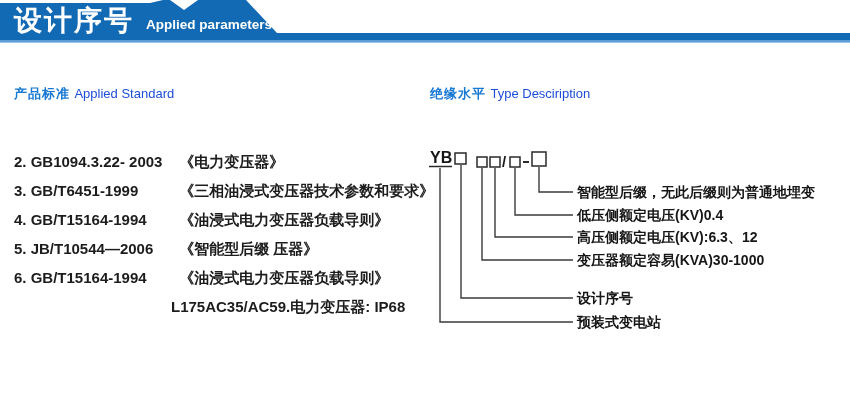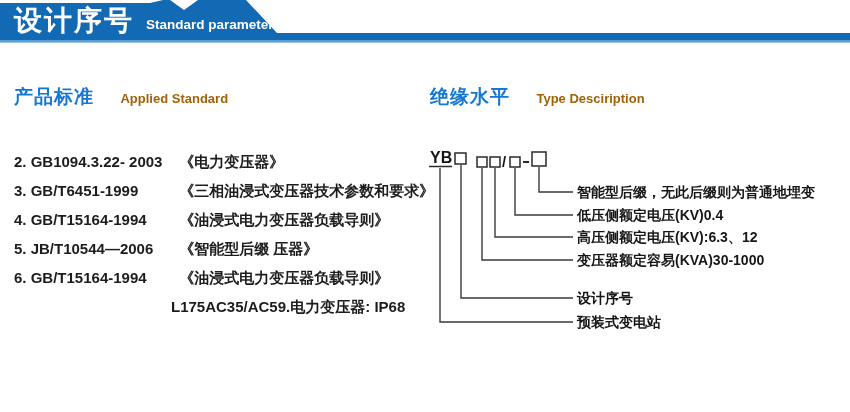--- a/index.html
+++ b/index.html
@@ -17,22 +17,22 @@
     position:absolute;left:14px;top:4px;
     color:#ffffff;font-size:28px;font-weight:700;letter-spacing:2px;line-height:34px;
   }
   .banner-title-en{
     position:absolute;left:146px;top:16px;
     color:#ffffff;font-size:13.5px;font-weight:600;line-height:18px;
   }
 
   
   .sec-head{position:absolute;white-space:nowrap;}
-  .sec-head .cn{color:#1678d3;font-size:19px;font-weight:700;letter-spacing:1px;}
-  .sec-head .en{color:#a16207;font-size:13px;font-weight:700;margin-left:22px;}
+  .sec-head .cn{color:#1678d3;font-size:13px;font-weight:700;letter-spacing:1px;}
+  .sec-head .en{color:#1d4ed8;font-size:13px;font-weight:400;margin-left:0;}
 
   
   .std-list{
     position:absolute;left:14px;top:147px;width:440px;
     margin:0;padding:0;list-style:none;
     color:#1c1c1c;font-size:15px;font-weight:600;
   }
   .std-list li{height:29px;line-height:29px;white-space:nowrap;}
   .std-list .code{display:inline-block;width:161px;}
   .std-list .cont{padding-left:157px;}
@@ -52,21 +52,21 @@
 <div class="page">
 
   <div class="banner">
     <svg width="850" height="46" viewBox="0 0 850 46">
 
       <rect x="0" y="40" width="850" height="2.6" fill="#5c9ed8"></rect>
 
       <polygon points="0,3 150,3 163,0 170,0 184,10 198,0 246,0 277,33 850,33 850,40 0,40" fill="#1269b4"></polygon>
     </svg>
     <div class="banner-title-cn">设计序号</div>
-    <div class="banner-title-en">Standard parameters</div>
+    <div class="banner-title-en">Applied parameters</div>
   </div>
 
   <section>
     <div class="sec-head" style="left:14px;top:84px;">
       <span class="cn">产品标准</span>
       <span class="en">Applied Standard</span>
     </div>
 
     <ul class="std-list">
       <li>

